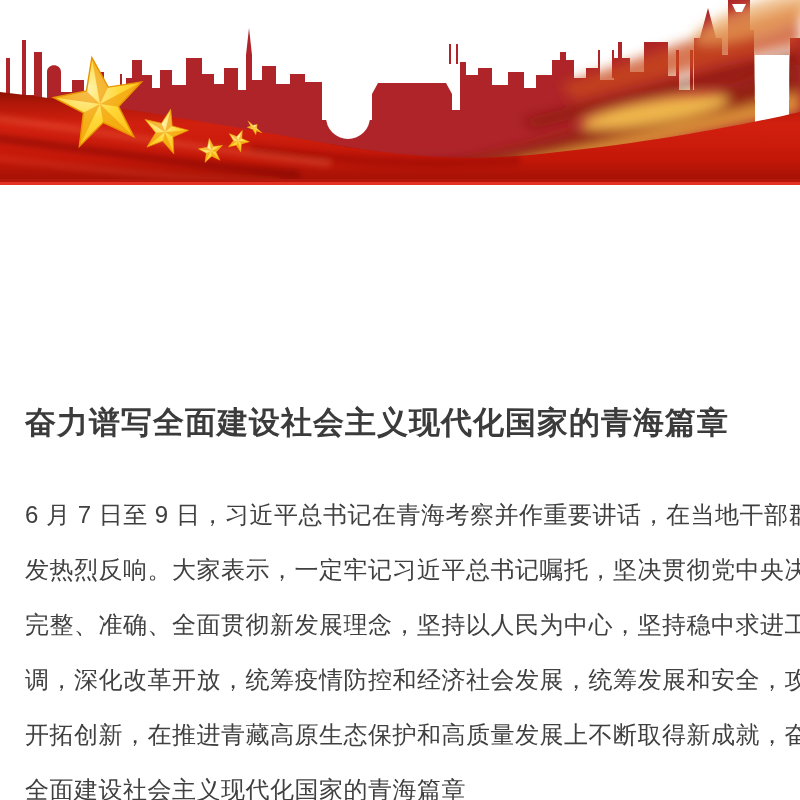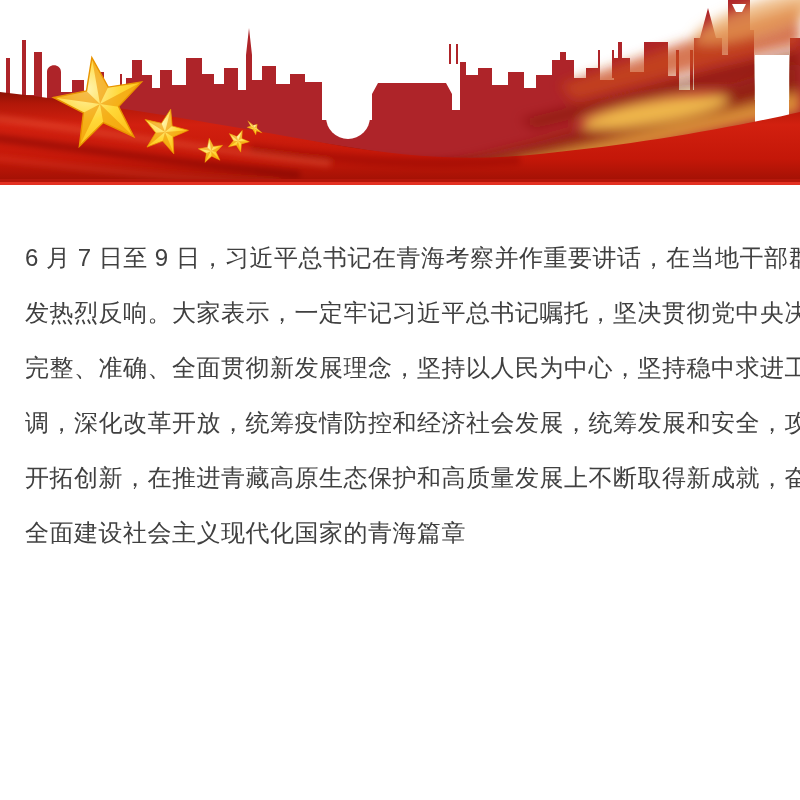--- a/index.html
+++ b/index.html
@@ -97,20 +97,21 @@
       <use href="#gstar" transform="translate(100,104) rotate(-10) scale(0.47)"></use>
       <use href="#gstar" transform="translate(165,132) rotate(14) scale(0.235)"></use>
       <use href="#gstar" transform="translate(211,151) rotate(-8) scale(0.13)"></use>
       <use href="#gstar" transform="translate(238,141) rotate(22) scale(0.115)"></use>
       <use href="#gstar" transform="translate(254,128) rotate(40) scale(0.10,0.05)"></use>
     </g>
   </svg>
 </div>
 
 <div class="article">
+  <h1 class="page-title">奋力谱写全面建设社会主义现代化国家的青海篇章</h1>
   <div class="para">
     <div class="line">6 月 7 日至 9 日，习近平总书记在青海考察并作重要讲话，在当地干部群众中引</div>
     <div class="line">发热烈反响。大家表示，一定牢记习近平总书记嘱托，坚决贯彻党中央决策部署，</div>
     <div class="line">完整、准确、全面贯彻新发展理念，坚持以人民为中心，坚持稳中求进工作总基</div>
     <div class="line">调，深化改革开放，统筹疫情防控和经济社会发展，统筹发展和安全，攻坚克难，</div>
     <div class="line">开拓创新，在推进青藏高原生态保护和高质量发展上不断取得新成就，奋力谱写</div>
     <div class="line">全面建设社会主义现代化国家的青海篇章</div>
   </div>
 </div>
 

